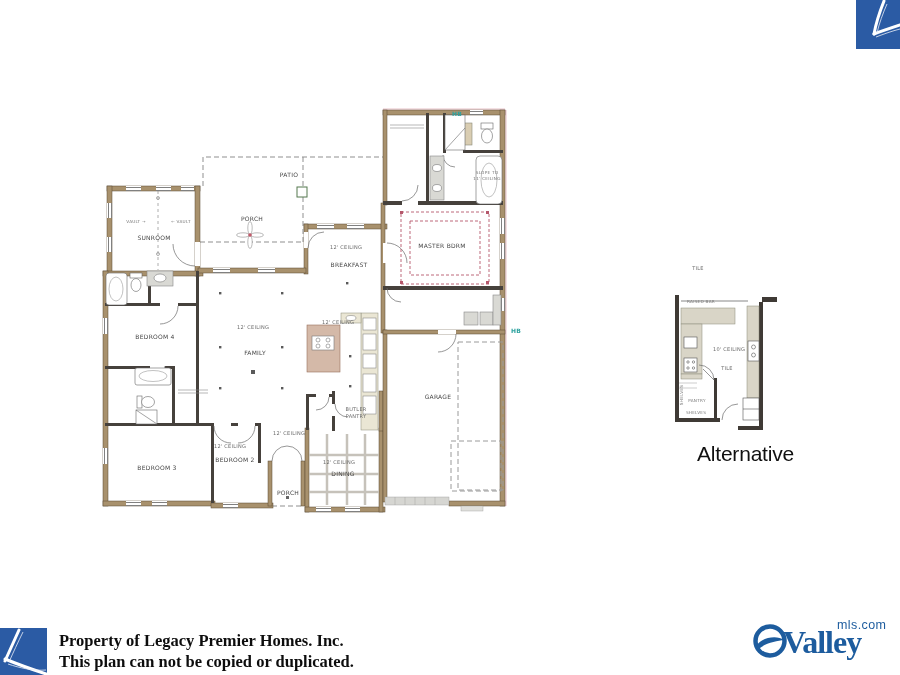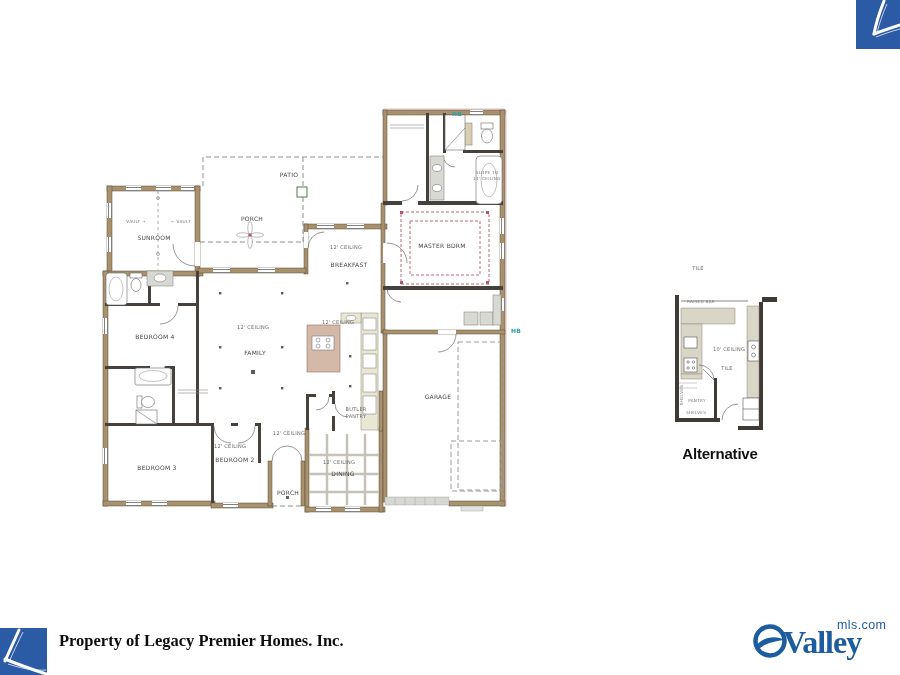--- a/index.html
+++ b/index.html
@@ -6,22 +6,22 @@
   #canvas{position:relative;width:900px;height:675px;background:#ffffff;overflow:hidden;
           font-family:"DejaVu Sans",sans-serif;}
   svg{position:absolute;left:0;top:0;}
   
   .lbl{position:absolute;transform:translate(-50%,-50%);white-space:nowrap;
        font-family:"DejaVu Sans",sans-serif;font-size:6px;color:#474747;letter-spacing:.25px;}
   .lbl.note{font-size:5px;color:#6b6b6b;}
   .lbl.tiny{font-size:4.2px;color:#777;}
   .lbl.hb{font-size:6px;color:#2fa3a0;font-weight:bold;}
   
-  .alt-title{position:absolute;left:646px;top:443px;width:148px;text-align:center;
-       font-family:"Liberation Sans",sans-serif;font-weight:bold;font-size:15px;
+  .alt-title{position:absolute;left:646px;top:443px;width:148px;text-align:right;
+       font-family:"Liberation Sans",sans-serif;font-weight:normal;font-size:21px;
        line-height:21px;color:#101010;letter-spacing:-.2px;}
   
   .footer-text{position:absolute;left:59px;top:630px;font-family:"Liberation Serif",serif;
        font-weight:bold;font-size:16.5px;line-height:21px;color:#0d0d0d;}
   .logo-sq{position:absolute;background:#2b5ba4;}
   
   .valley-word{position:absolute;left:783px;top:624px;font-family:"Liberation Serif",serif;
        font-weight:bold;font-size:32px;color:#1d5c9e;letter-spacing:-1px;}
   .valley-mls{position:absolute;left:837px;top:618px;font-family:"Liberation Sans",sans-serif;
        font-size:12.5px;color:#1d5c9e;letter-spacing:.4px;}
@@ -363,20 +363,21 @@
     <svg width="47" height="47" viewBox="0 0 47 47">
       <path d="M19,2 C14,13 9,24 5,33" stroke="#fff" stroke-width="3" fill="none" stroke-linecap="round"></path>
       <path d="M5,31 C17,36 31,41 46,46" stroke="#fff" stroke-width="3" fill="none" stroke-linecap="round"></path>
       <path d="M23,4 C18,14 13,25 9,34" stroke="#e8eef6" stroke-width="1" fill="none" opacity="0.8"></path>
       <path d="M8,36 C20,40 33,43 46,42" stroke="#e8eef6" stroke-width="1" fill="none" opacity="0.8"></path>
     </svg>
   </div>
 
   <div class="footer-text">
     <div>Property of Legacy Premier Homes. Inc.</div>
+    <div>This plan can not be copied or duplicated.</div>
   </div>
 
   <div style="position:absolute;left:748px;top:615px;width:152px;height:55px;">
     <svg width="38" height="40" viewBox="0 0 38 40" style="left:4px;top:7px;">
       <circle cx="18" cy="19" r="14.5" fill="#fff" stroke="#1d5c9e" stroke-width="4.5"></circle>
       <path d="M5,23 C11,15 25,13 32,18 C25,19 12,21 6,28 Z" fill="#1d5c9e"></path>
     </svg>
     <span class="valley-word" style="left:35px;top:9px;">Valley</span>
     <span class="valley-mls" style="left:89px;top:3px;">mls.com</span>
   </div>

